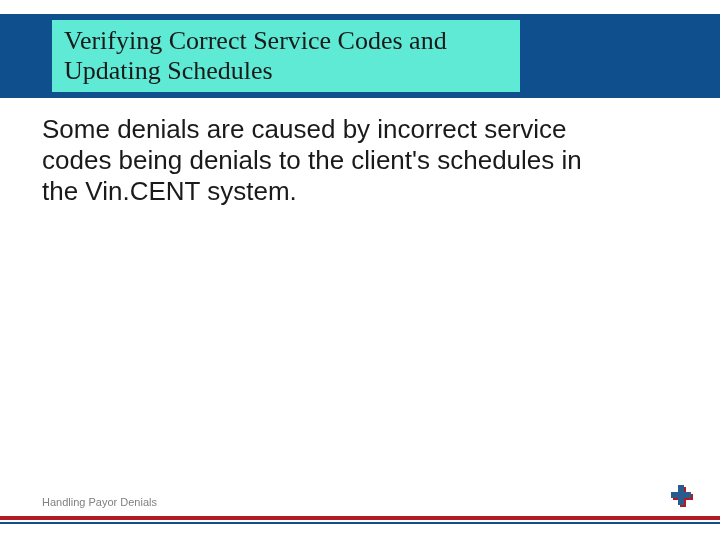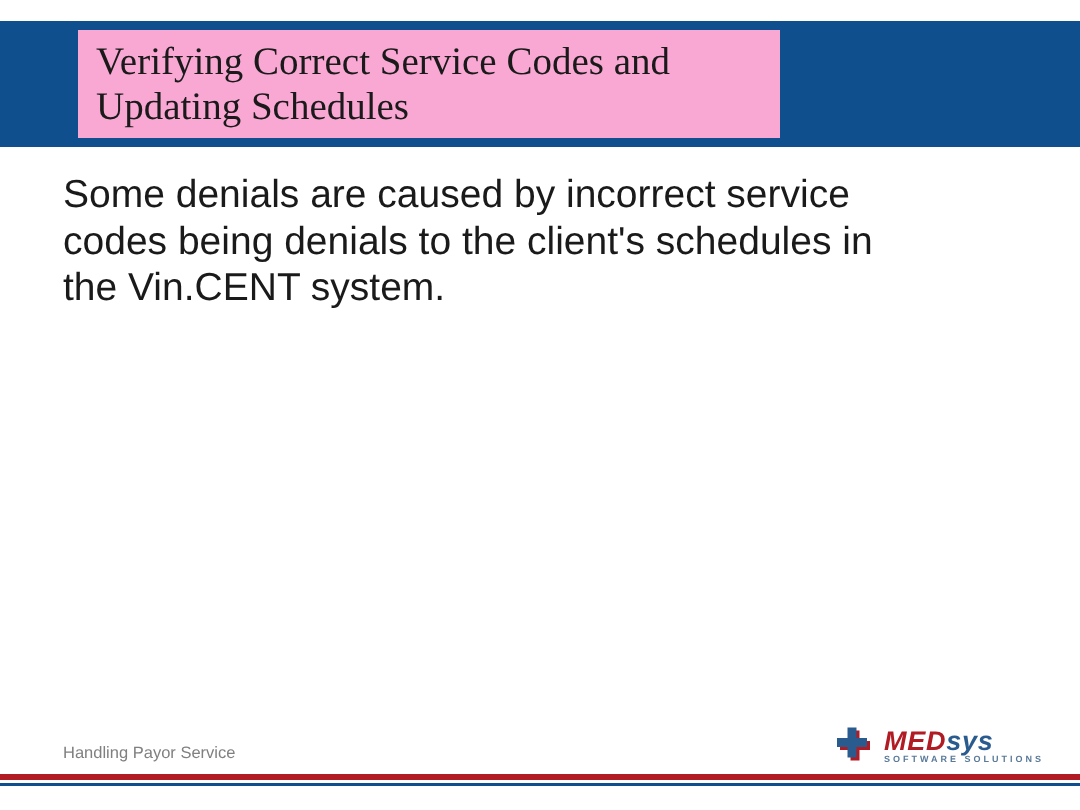--- a/index.html
+++ b/index.html
@@ -18,21 +18,21 @@
     width: 100%;
     height: 84px;
     background: #104f8e;
   }
   .title-box {
     position: absolute;
     left: 40px;
     top: 20px;
     width: 480px;
     height: 72px;
-    background: #f9a8d4;
+    background: #5eead4;
     border-left: 12px solid #104f8e;
     padding: 6px 10px 6px 12px;
     display: flex;
     align-items: center;
   }
   .title-box h1 {
     font-family: "Times New Roman", Times, serif;
     font-weight: 400;
     font-size: 26px;
     line-height: 1.15;
@@ -112,32 +112,26 @@
 <body>
 
 <div class="header-band"></div>
 
 <div class="title-box">
   <h1>Verifying Correct Service Codes and Updating Schedules</h1>
 </div>
 
 <p class="body-text">Some denials are caused by incorrect service codes being denials to the client's schedules in the Vin.CENT system.</p>
 
-<div class="footer-label">Handling Payor Service</div>
+<div class="footer-label">Handling Payor Denials</div>
 
 <div class="logo">
   <div class="logo-mark">
     <svg viewBox="0 0 26 26" width="26" height="26">
       <g>
         <polygon points="3,10 10,10 10,3 16,3 16,10 23,10 23,16 16,16 16,23 10,23 10,16 3,16" fill="#b01b24"></polygon>
         <polygon points="1,8 8,8 8,1 14,1 14,8 21,8 21,14 14,14 14,21 8,21 8,14 1,14" fill="#2a5b8f"></polygon>
       </g>
     </svg>
   </div>
-  <div class="logo-text">
-    <div class="logo-name">
-      <span class="med">MED</span><span class="sys">sys</span>
-    </div>
-    <div class="logo-tag">SOFTWARE SOLUTIONS</div>
-  </div>
 </div>
 
 <div class="footer-rule"></div>
 
 </body></html>

